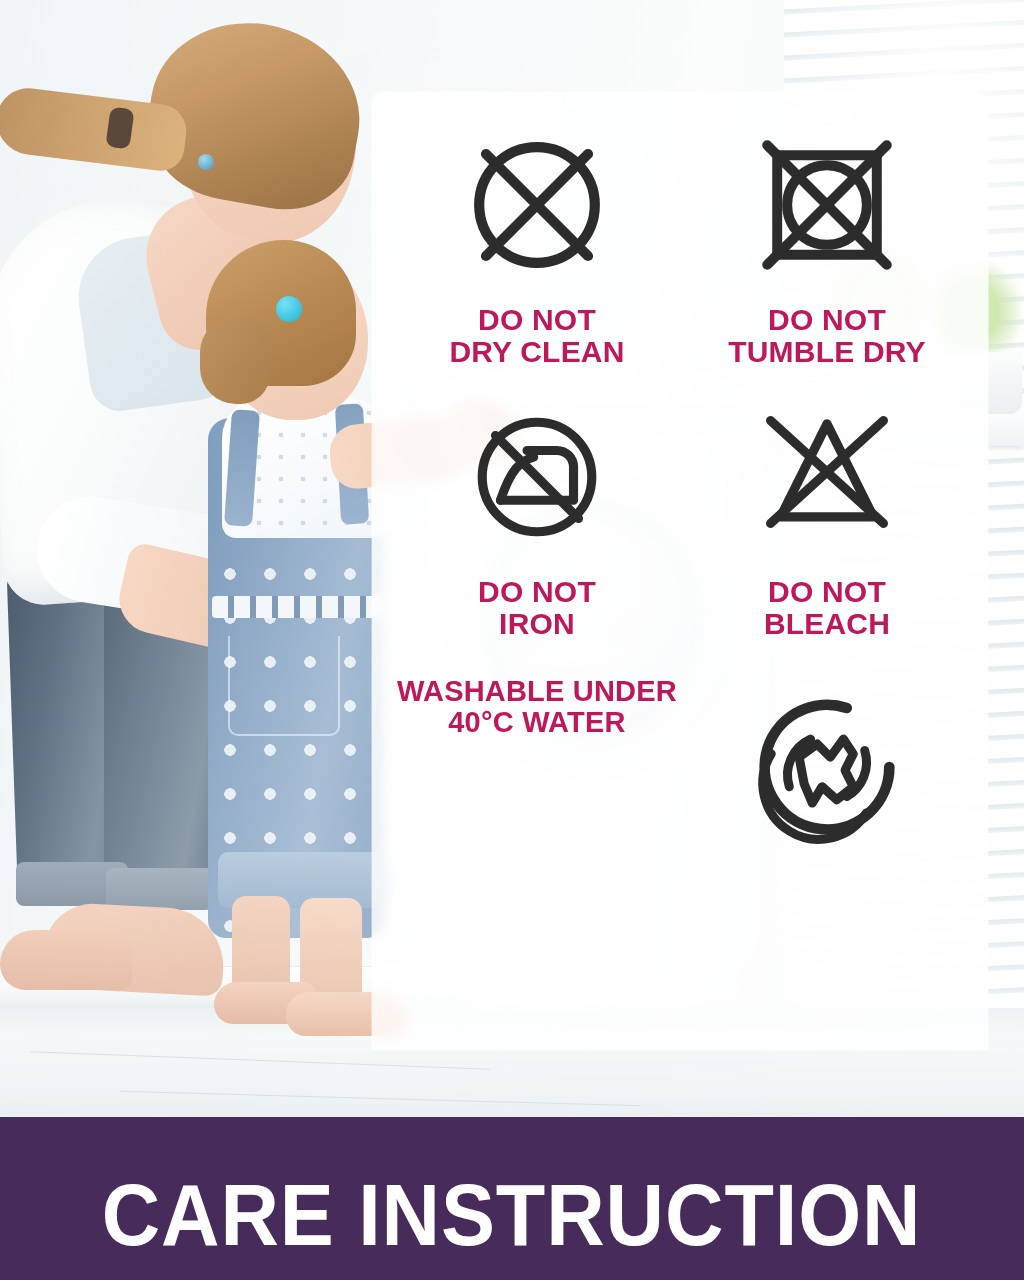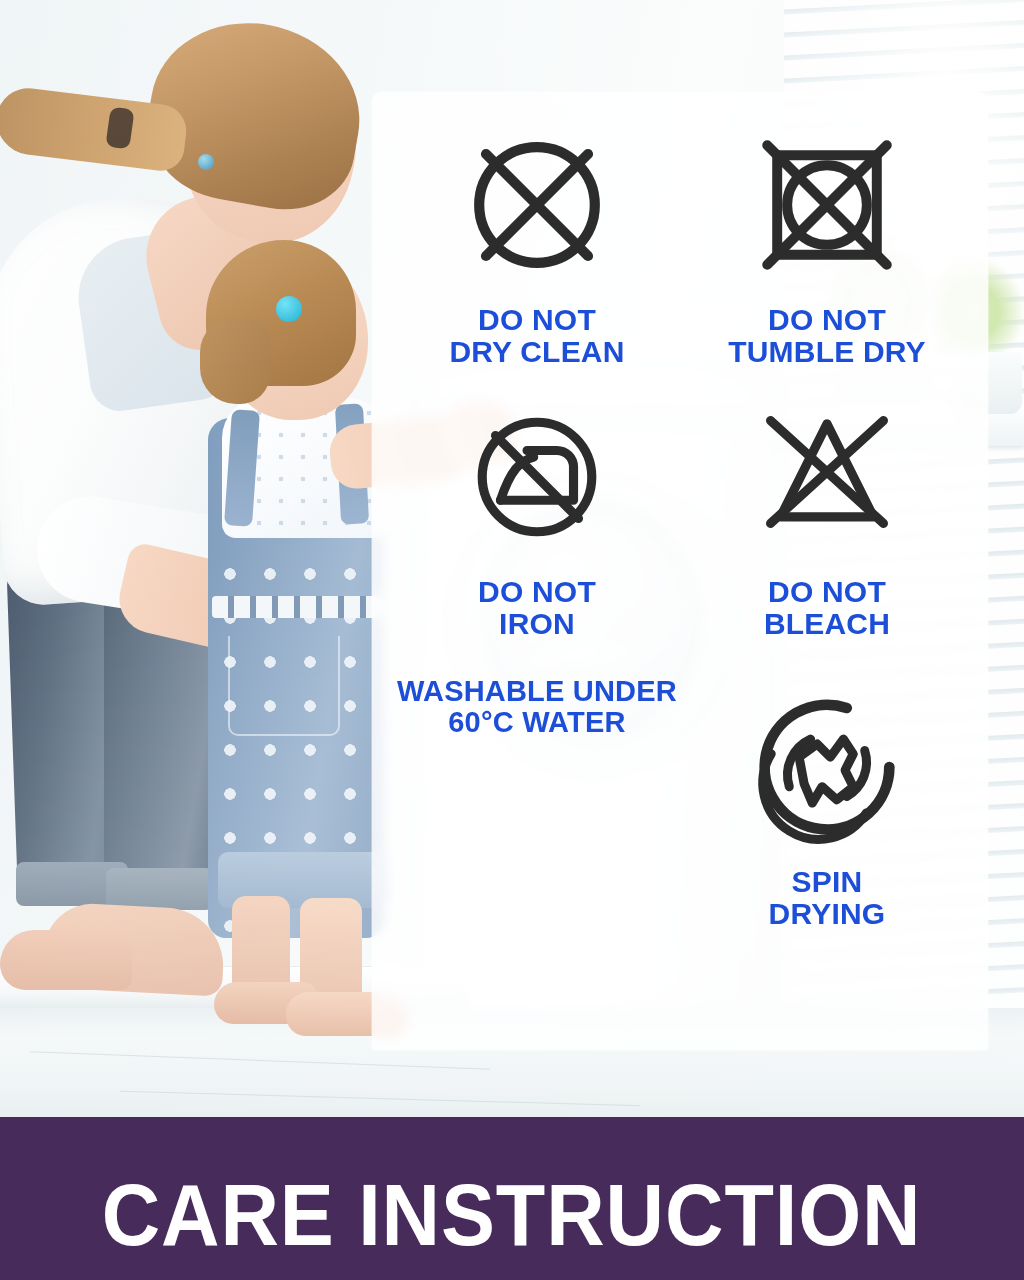--- a/index.html
+++ b/index.html
@@ -355,21 +355,21 @@
     position:absolute; left:392px; top:110px; width:580px; height:900px;
     display:grid;
     grid-template-columns:1fr 1fr;
     grid-template-rows:272px 290px 290px;
     align-items:start;
   }
   .cell { display:flex; flex-direction:column; align-items:center; }
   .icon-wrap { height:190px; display:flex; align-items:center; justify-content:center; }
   .cap {
     margin-top:4px;
-    color:#1d4ed8;
+    color:#be185d;
     font-size:30px;
     font-weight:bold;
     line-height:1.07;
     text-align:center;
     letter-spacing:.2px;
     white-space:pre-line;
   }
   .cell.c-wash .cap { font-size:29px; }
 
   
@@ -512,36 +512,34 @@
           <line x1="16" y1="16" x2="84" y2="78"></line>
           <line x1="84" y1="16" x2="16" y2="78"></line>
         </svg>
       </div>
       <div class="cap">DO NOT
 BLEACH</div>
     </div>
 
     <div class="cell c-wash">
       <div class="cap">WASHABLE UNDER
-60°C WATER</div>
+40°C WATER</div>
     </div>
 
     <div class="cell">
       <div class="icon-wrap">
         <svg width="164" height="164" viewBox="0 0 100 100" fill="none" stroke="#2C2C2C" stroke-linecap="round" stroke-linejoin="round">
           <path d="M88 50 A38 38 0 1 1 62 14" stroke-width="6.5"></path>
           <path d="M16 42 A34 34 0 0 0 74 78" stroke-width="5.5"></path>
           <path d="M27 62 A24 24 0 0 1 40 33" stroke-width="5.5"></path>
           <path d="M73 40 A24 24 0 0 1 62 68" stroke-width="5.5"></path>
           <path d="M36 60 L33 44 L44 36 L52 44 L60 33 L66 42 L61 52 L66 62
                    L56 70 L47 62 L41 72 Z" stroke-width="5.5"></path>
         </svg>
       </div>
-      <div class="cap">SPIN
-DRYING</div>
     </div>
 
   </div>
 
   <div class="banner" style="background: rgb(71, 43, 91);">
     <div class="banner-title" style="color: rgb(255, 255, 255);">CARE INSTRUCTION</div>
   </div>
 
 </div>
 

